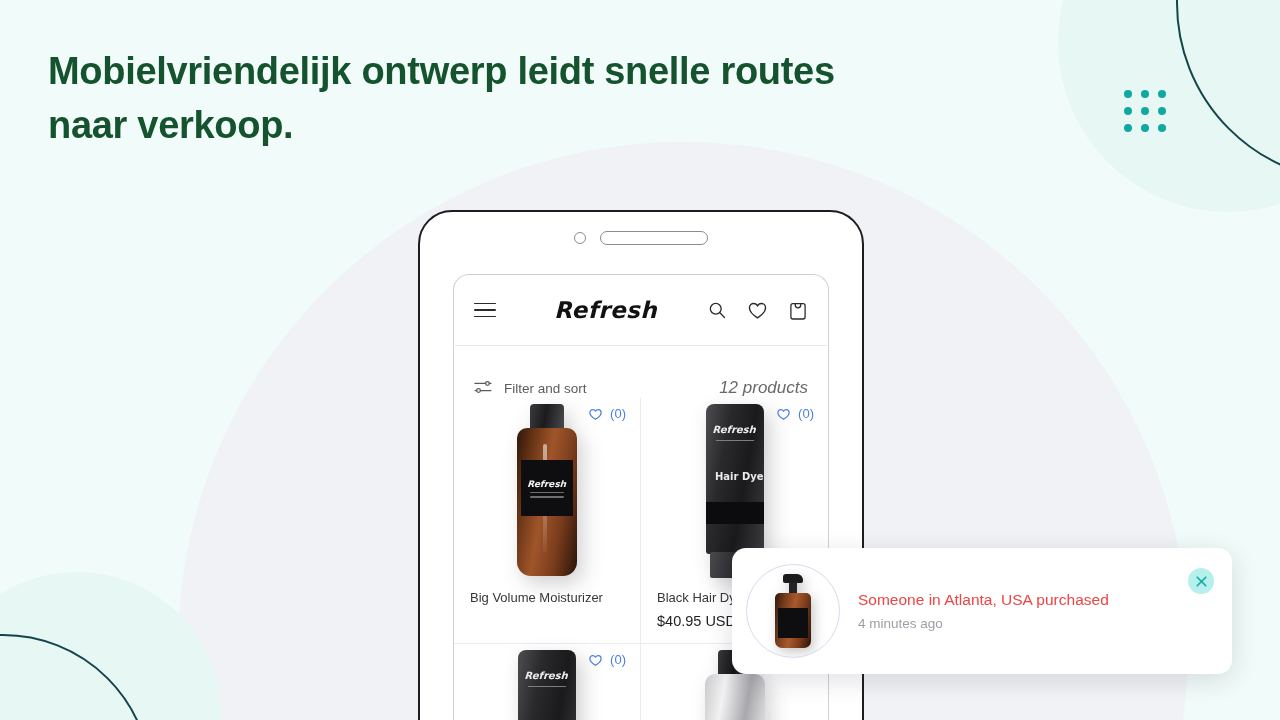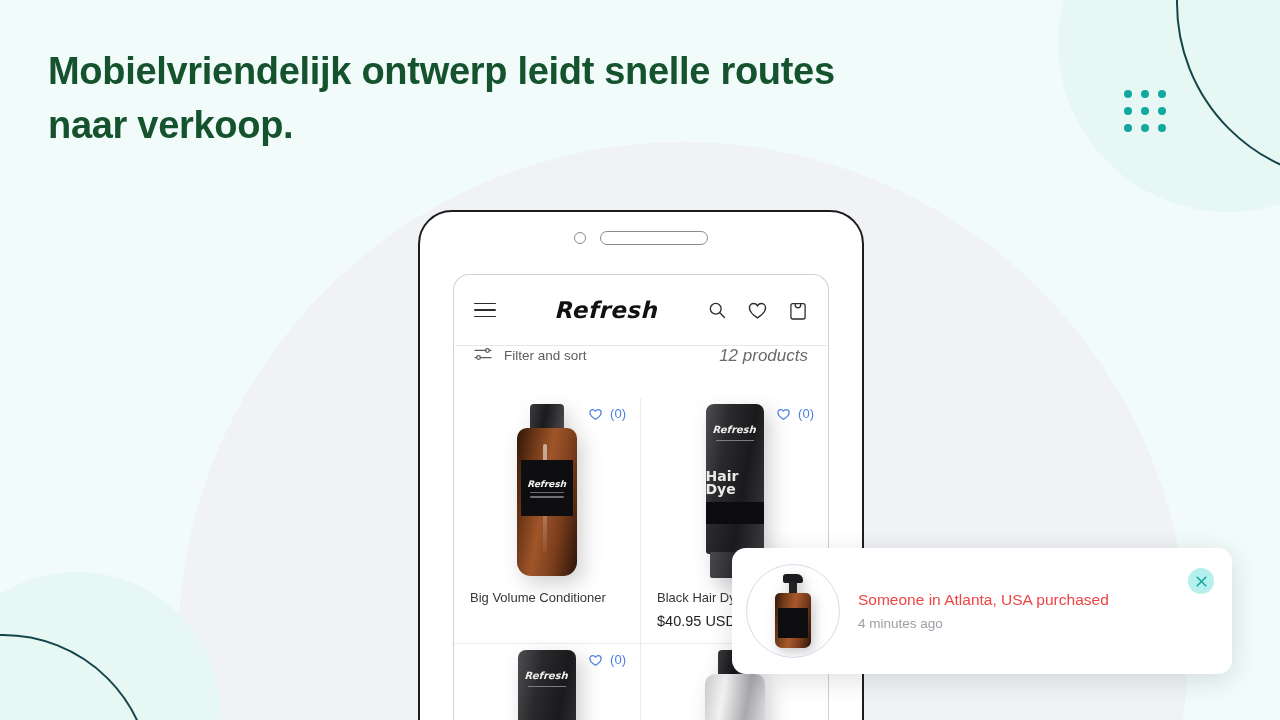--- a/index.html
+++ b/index.html
@@ -207,21 +207,21 @@
   .divider {
     height: 1px;
     background: #e7e7e9;
     margin: 0 1px;
   }
 
   
   .filter-row {
     height: 52px;
     display: flex;
-    align-items: flex-start;
+    align-items: flex-end;
     padding: 0 20px;
     font-size: 13.5px;
     color: #5c5c60;
   }
   .filter-left {
     display: flex;
     align-items: center;
     gap: 12px;
   }
   .filter-count {
@@ -390,23 +390,23 @@
     top: 36px;
     width: 38px;
     height: 1.4px;
     background: #7d7d81;
   }
   .tube .tname {
     position: absolute;
     left: 0;
     top: 66px;
     width: 100%;
-    text-align: left;
+    text-align: right;
     color: #e9e9e9;
-    font-size: 14px;
+    font-size: 10px;
     font-weight: 700;
     line-height: 13px;
     font-family: "DejaVu Sans", sans-serif;
   }
   .tube .tband {
     position: absolute;
     left: 0;
     top: 98px;
     width: 100%;
     height: 22px;
@@ -627,21 +627,21 @@
           </div>
           <div class="wish">
             <span>
               <svg width="15" height="14" viewBox="0 0 24 22" fill="none" stroke="#4a7fe0" stroke-width="2">
                 <path d="M12 19.5S3 13.9 3 8.4C3 5.8 5.1 3.8 7.6 3.8c1.9 0 3.5 1.1 4.4 2.7c.9-1.6 2.5-2.7 4.4-2.7C18.9 3.8 21 5.8 21 8.4C21 13.9 12 19.5 12 19.5Z" stroke-linejoin="round"></path>
               </svg>
             </span>
             <span>(0)</span>
           </div>
         </div>
-        <div class="card-title">Big Volume Conditioner</div>
+        <div class="card-title">Big Volume Moisturizer</div>
       </div>
 
       <div class="card">
         <div class="card-media">
           <div class="tube">
             <div class="tbody"></div>
             <div class="tlogo">Refresh</div>
             <div class="tsub"></div>
             <div class="tname">Hair Dye</div>
             <div class="tband"></div>

